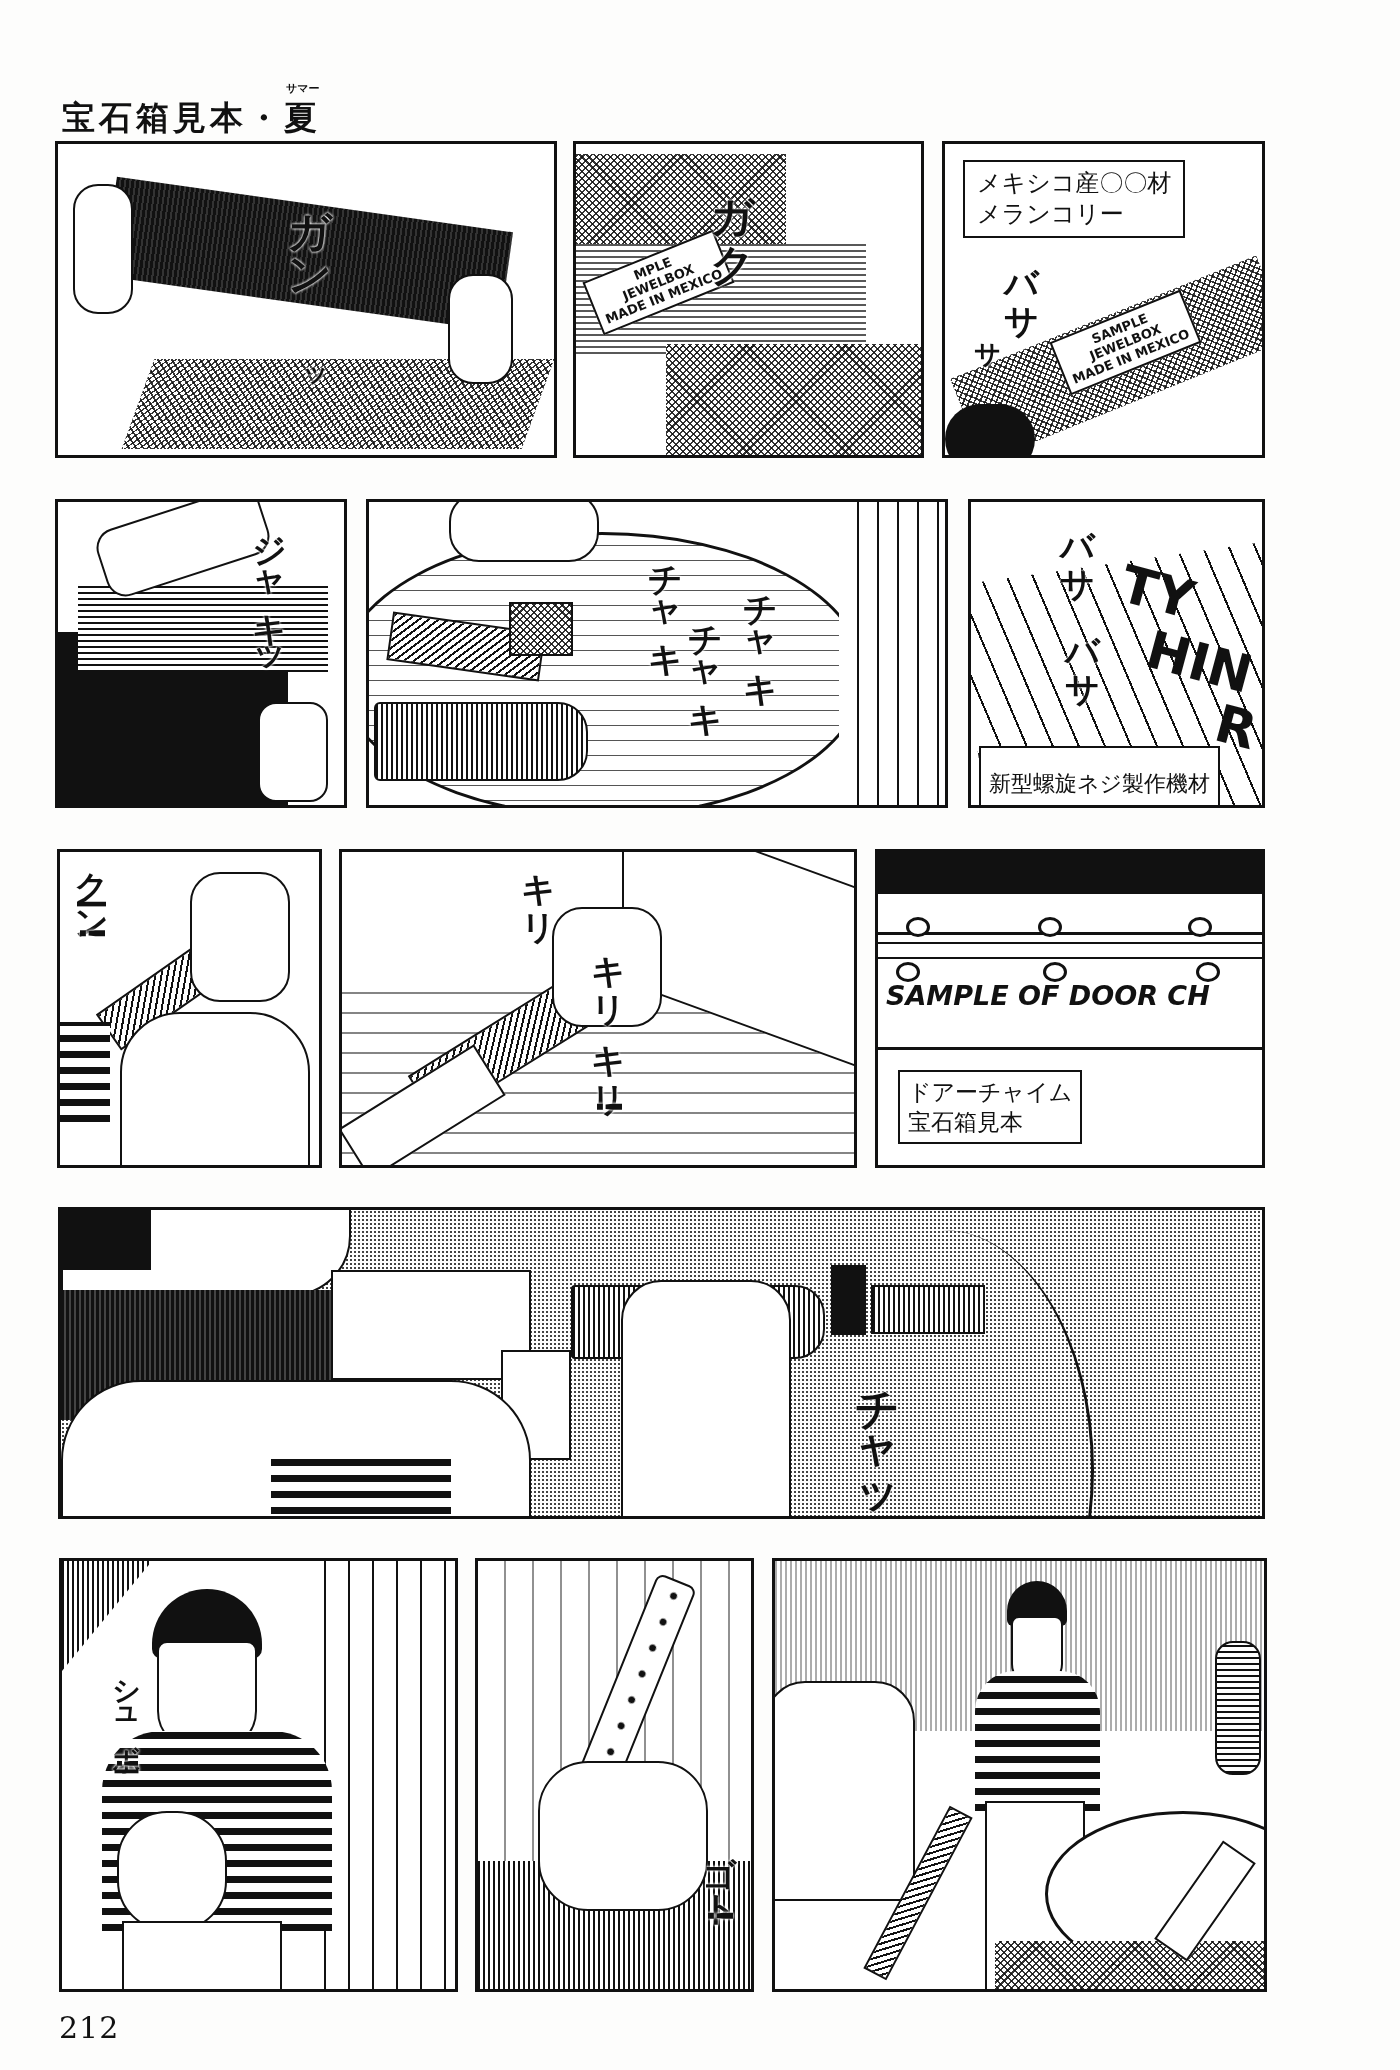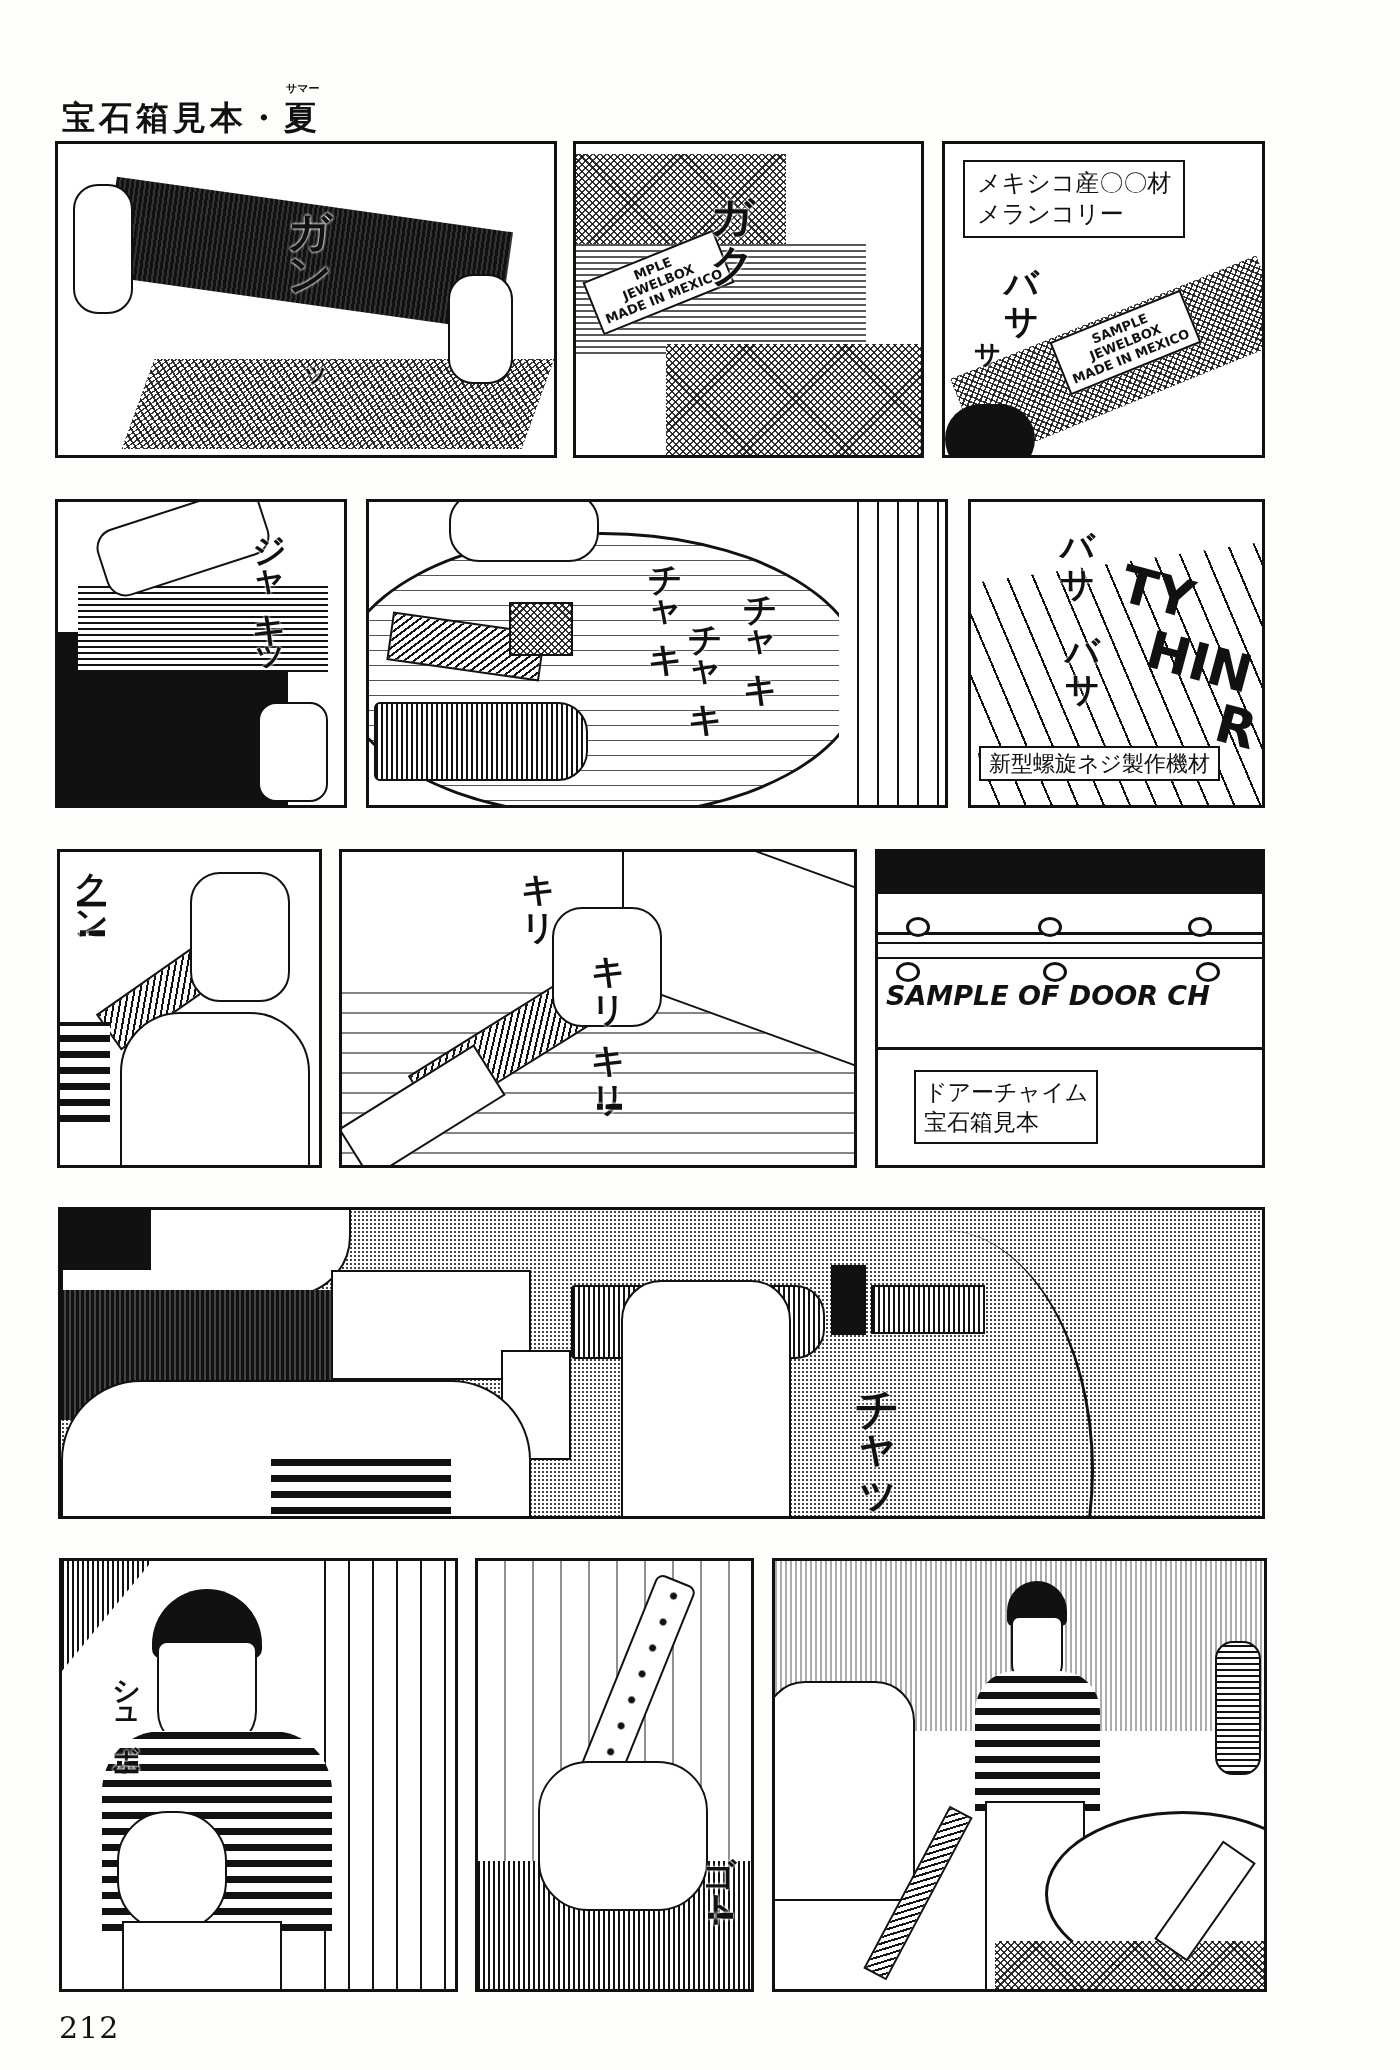--- a/index.html
+++ b/index.html
@@ -107,21 +107,21 @@
     <div class="sfx" style="left:375px;top:70px;">チャキ</div>
   </div>
 
   <div class="panel" style="left:968px; top:499px; width:297px; height:309px;">
     <div class="art" style="left:0;top:60px;width:320px;height:260px;background:repeating-linear-gradient(75deg,#fff 0 22px,#111 22px 24px);transform:rotate(-8deg);"></div>
     <div class="sign-text" style="left:150px;top:60px;font-size:52px;font-style:normal;transform:rotate(15deg);">TY</div>
     <div class="sign-text" style="left:175px;top:130px;font-size:52px;font-style:normal;transform:rotate(15deg);">HIN</div>
     <div class="sign-text" style="left:245px;top:195px;font-size:52px;font-style:normal;transform:rotate(15deg);">R</div>
     <div class="sfx" style="left:90px;top:5px;">バサ</div>
     <div class="sfx" style="left:95px;top:110px;">バサ</div>
-    <div class="caption" style="left:8px;top:244px;font-size:22px;padding:0 8px;">
+    <div class="caption" style="left:8px;top:244px;font-size:22px;padding:20px 8px;">
       <div>新型螺旋ネジ製作機材</div>
     </div>
   </div>
 
   <div class="panel" style="left:57px; top:849px; width:265px; height:319px;">
     <div class="art hatch-d" style="left:30px;top:100px;width:200px;height:40px;border:2px solid #111;transform:rotate(-35deg);"></div>
     <div class="art white" style="left:130px;top:20px;width:100px;height:130px;border-radius:30px;"></div>
     <div class="art white" style="left:60px;top:160px;width:190px;height:170px;border-radius:60px 60px 0 0;"></div>
     <div class="art stripes" style="left:0;top:170px;width:50px;height:100px;"></div>
     <div class="sfx" style="left:15px;top:-4px;">クーン!</div>
@@ -143,21 +143,21 @@
     <div class="line" style="left:0;top:90px;width:100%;height:2px;"></div>
     <div class="line" style="left:0;top:105px;width:100%;height:2px;"></div>
     <div class="ring" style="left:28px;top:65px;"></div>
     <div class="ring" style="left:160px;top:65px;"></div>
     <div class="ring" style="left:310px;top:65px;"></div>
     <div class="ring" style="left:18px;top:110px;"></div>
     <div class="ring" style="left:165px;top:110px;"></div>
     <div class="ring" style="left:318px;top:110px;"></div>
     <div class="sign-text" style="left:8px;top:128px;font-size:27px;">SAMPLE OF  DOOR CH</div>
     <div class="line" style="left:0;top:195px;width:100%;height:3px;"></div>
-    <div class="caption" style="left:36px;top:218px;font-size:23px;line-height:30px;padding:5px 8px;">
+    <div class="caption" style="left:20px;top:218px;font-size:23px;line-height:30px;padding:5px 8px;">
       <div>ドアーチャイム</div>
       <div>宝石箱見本</div>
     </div>
   </div>
 
   <div class="panel" style="left:58px; top:1207px; width:1207px; height:312px;">
     <div class="art halftone" style="left:0;top:0;width:100%;height:100%;"></div>
     <div class="art white" style="left:0;top:-4px;width:290px;height:90px;border-radius:0 0 60px 0;"></div>
     <div class="art solid" style="left:0;top:0;width:90px;height:60px;"></div>
     <div class="art" style="left:0;top:80px;width:270px;height:130px;background:repeating-linear-gradient(90deg,#111 0 3px,#444 3px 5px);"></div>

